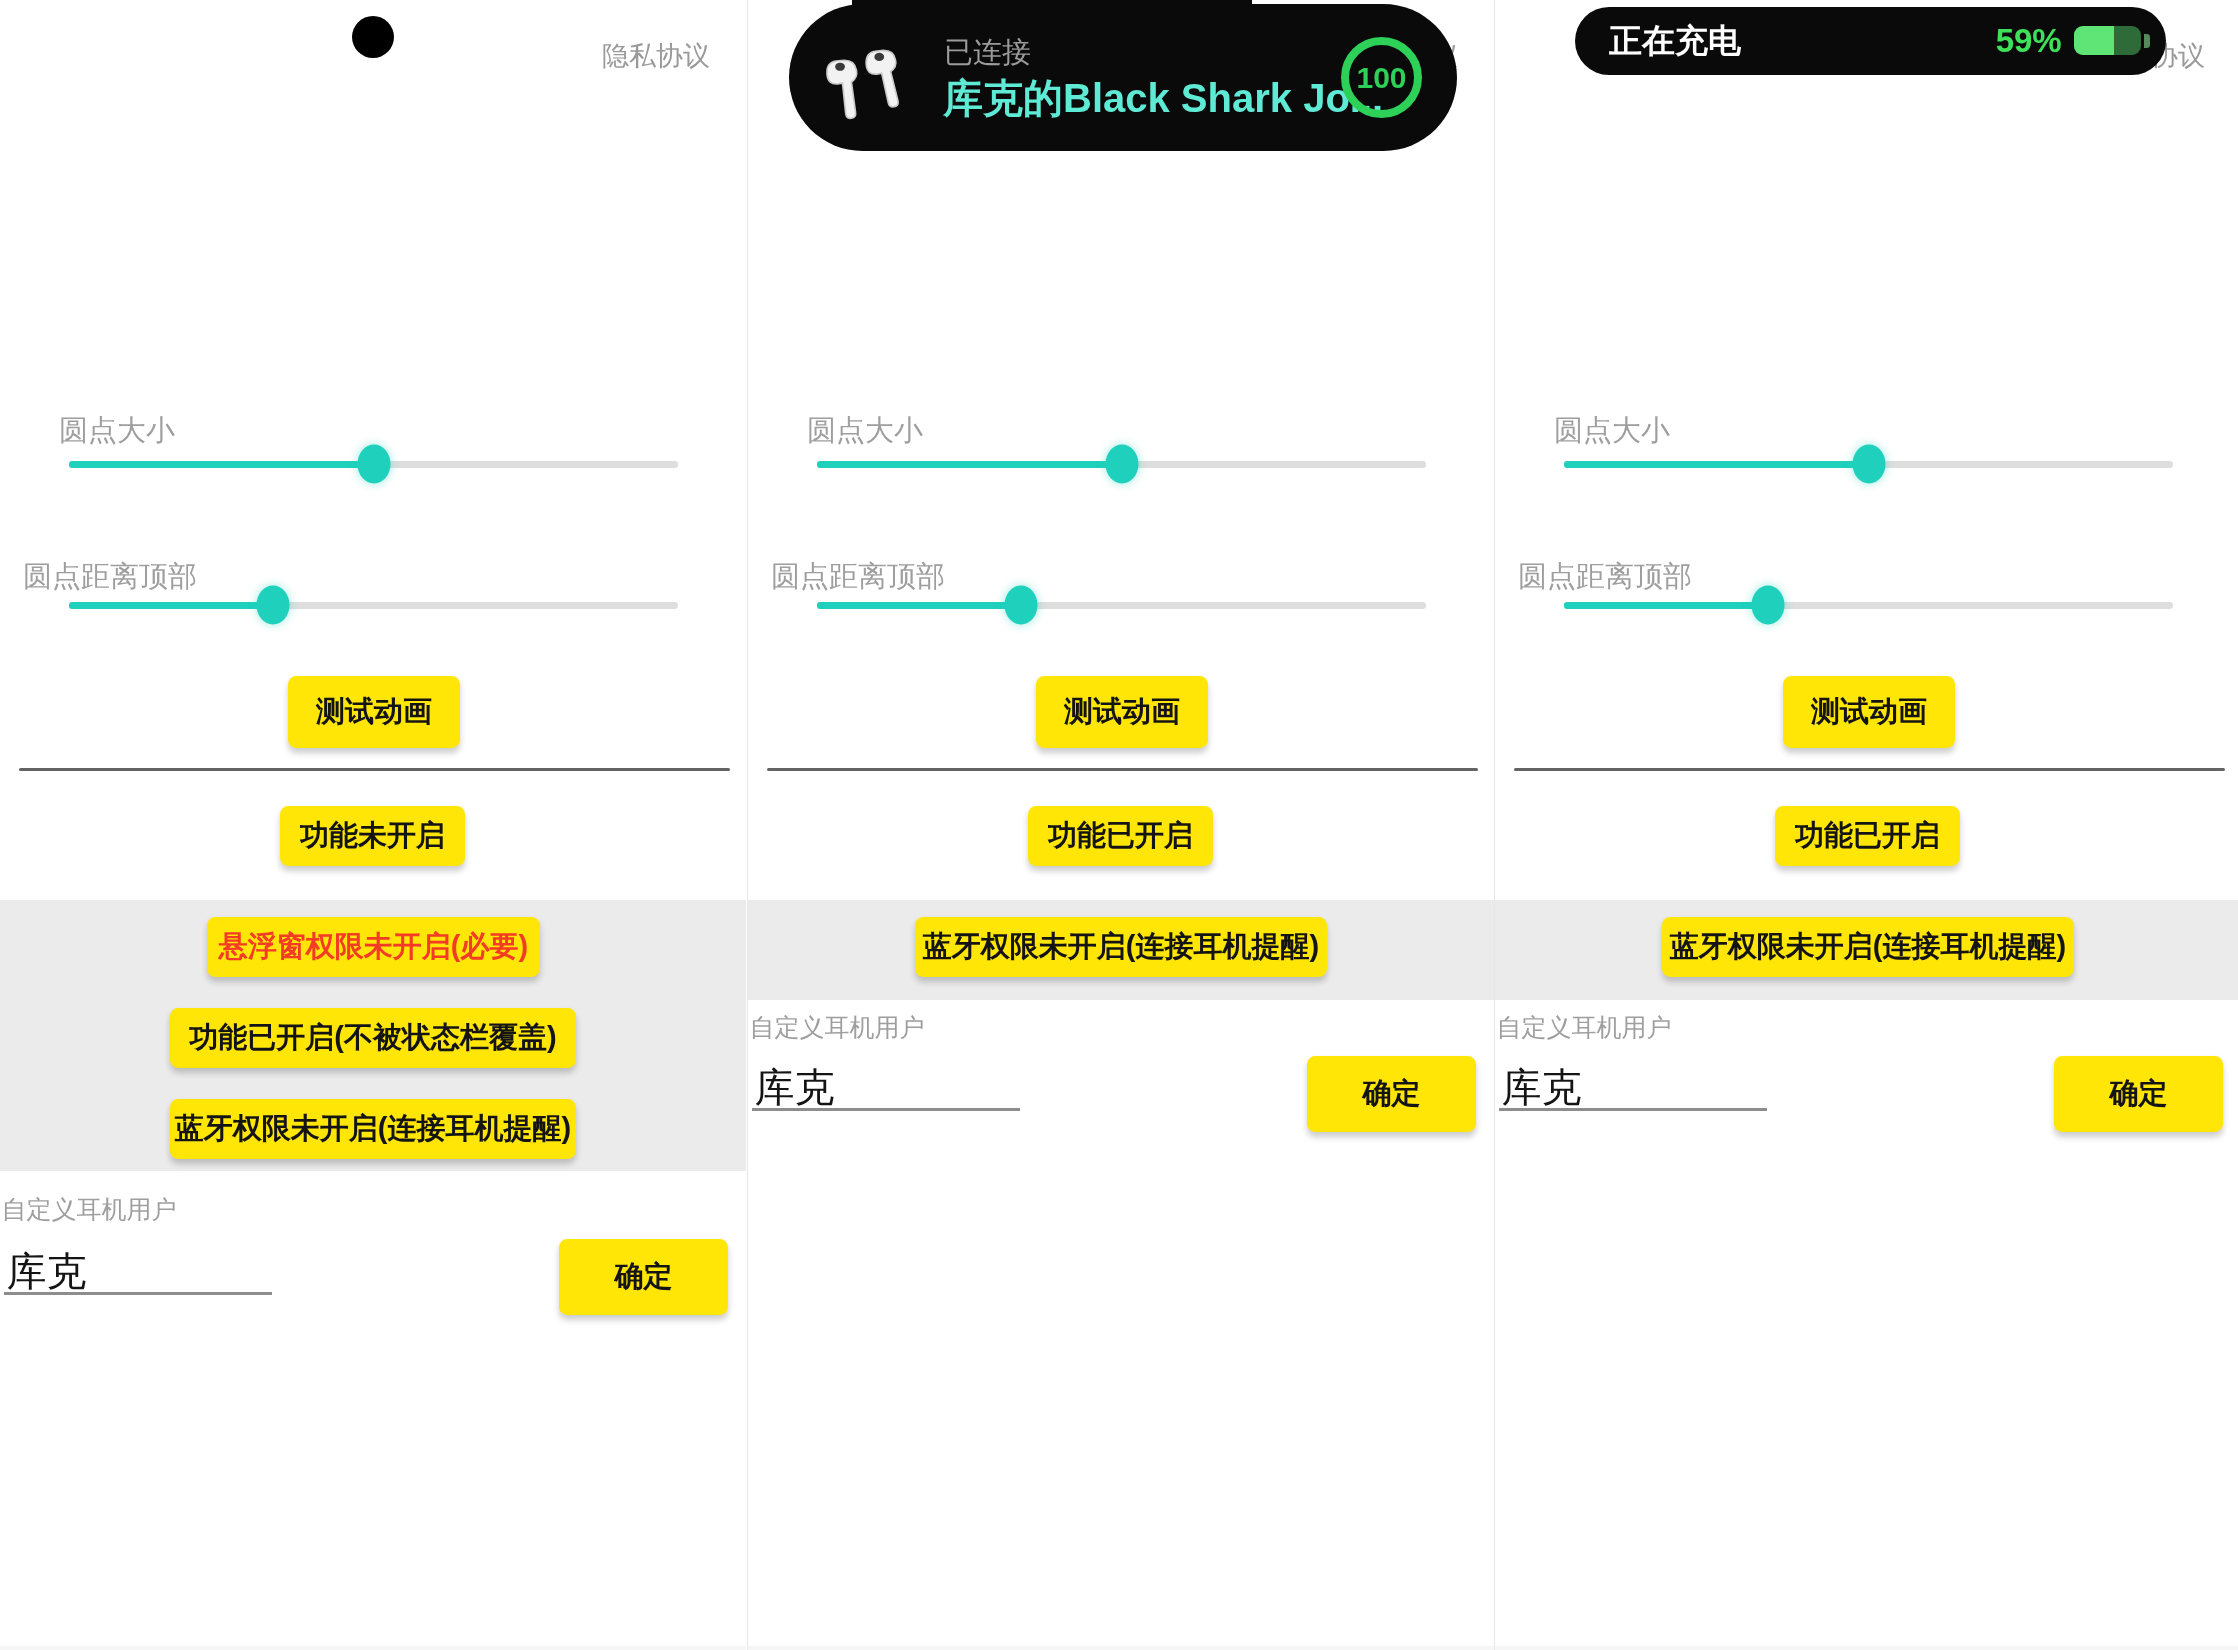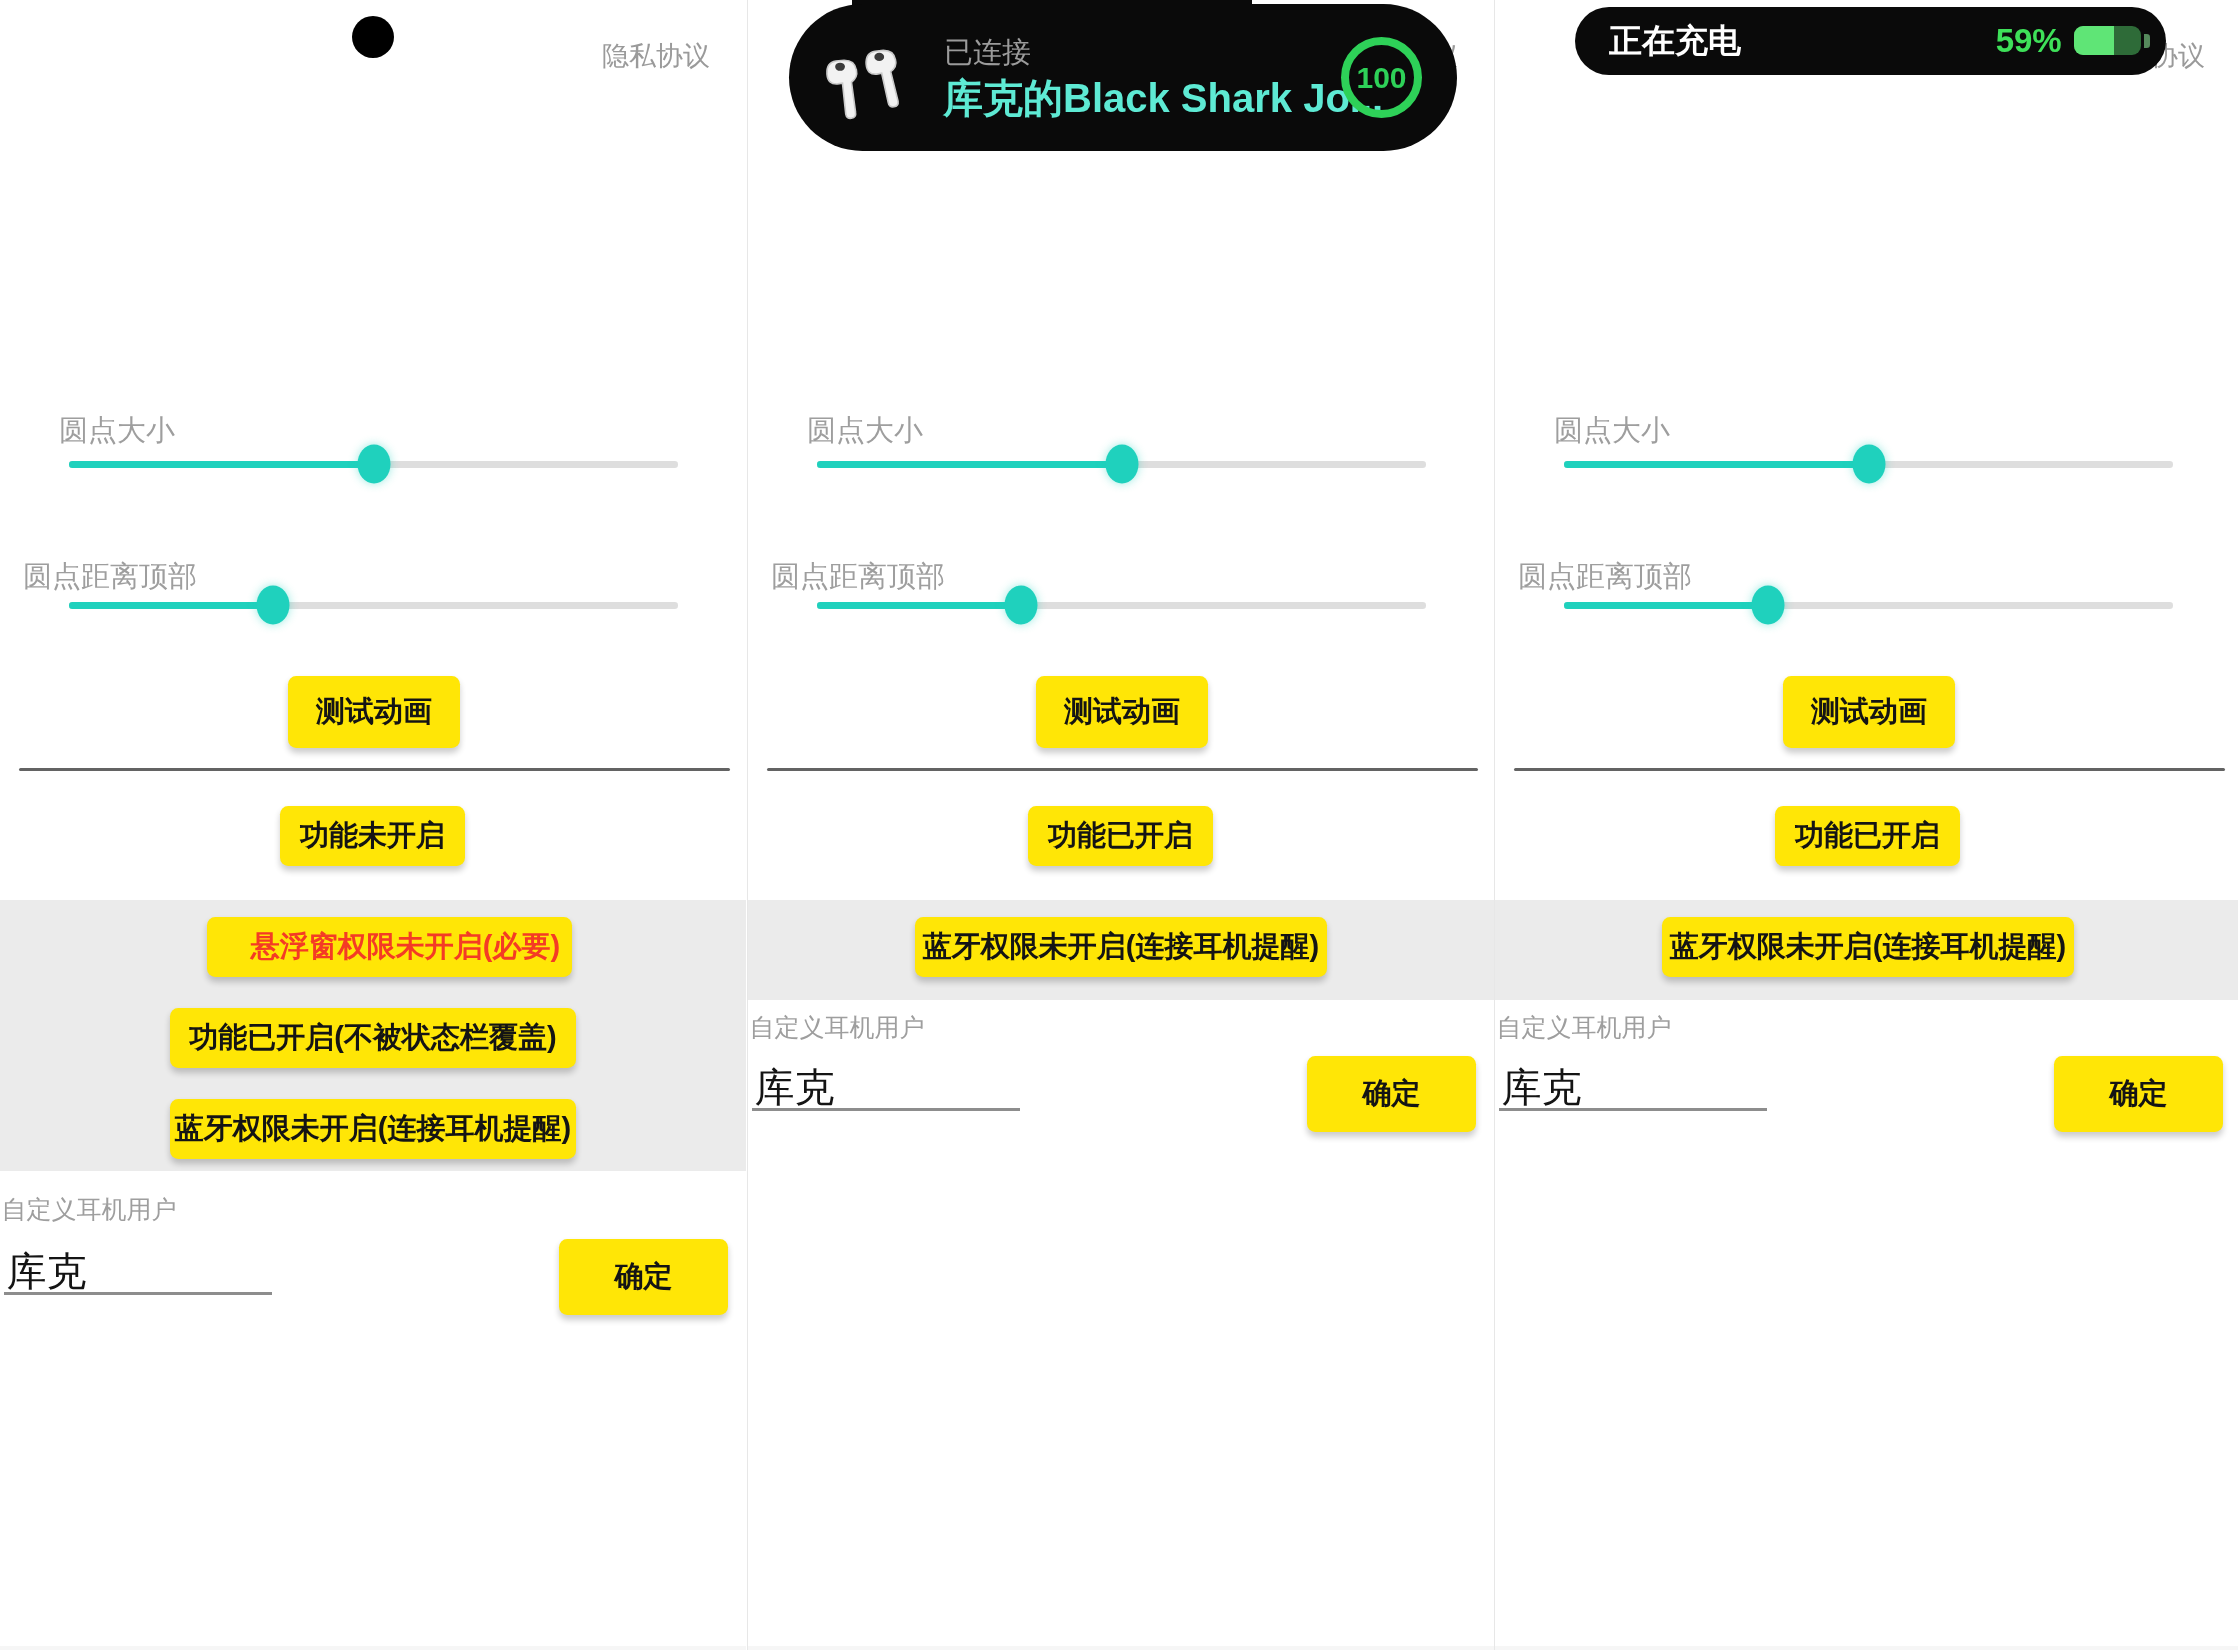--- a/index.html
+++ b/index.html
@@ -49,21 +49,21 @@
   .s-fill{position:absolute;left:0;top:0;height:100%;border-radius:3.3px;background:#1fd1bd;}
   .s-thumb{position:absolute;top:50%;transform:translate(-50%,-50%);width:33px;height:39px;border-radius:50%;
            background:#1fd1bd;box-shadow:0 0 9.8px rgba(31,209,189,.45);}
 
   
   .ybtn{position:absolute;background:#ffe606;border-radius:8.2px;display:flex;align-items:center;justify-content:center;
         font-size:29px;font-weight:bold;color:#141414;white-space:nowrap;
         box-shadow:0 4.1px 6.5px rgba(0,0,0,.20);cursor:pointer;}
   .btn-test{left:288px;top:676px;width:172px;height:72px;}
   .btn-feature{left:280px;top:806px;width:185px;height:60px;}
-  .btn-perm-a{left:207px;top:917px;width:333px;height:60px;color:#f43b25;padding-left:32px;}
+  .btn-perm-a{left:207px;top:917px;width:333px;height:60px;color:#f43b25;}
   .btn-perm-b{left:170px;top:1008px;width:406px;height:60px;}
   .btn-perm-c{left:170px;top:1099px;width:406px;height:60px;}
   .btn-perm-single{left:167px;top:917px;width:412px;height:60px;}
   .btn-confirm{width:169px;height:76px;}
   .btn-confirm.low{left:559px;top:1239px;}
   .btn-confirm.high{left:559px;top:1056px;}
 
   .divider{position:absolute;left:19px;top:768px;width:711px;height:3.3px;border-radius:1.6px;background:#636363;}
 
   .gray-band{position:absolute;left:0;width:100%;background:#ebebeb;}

